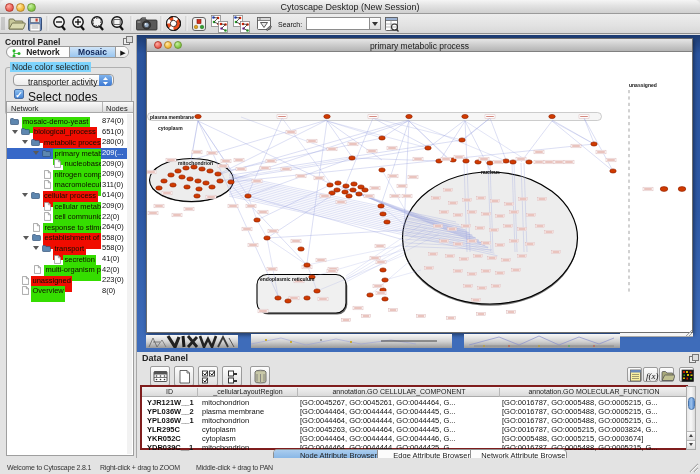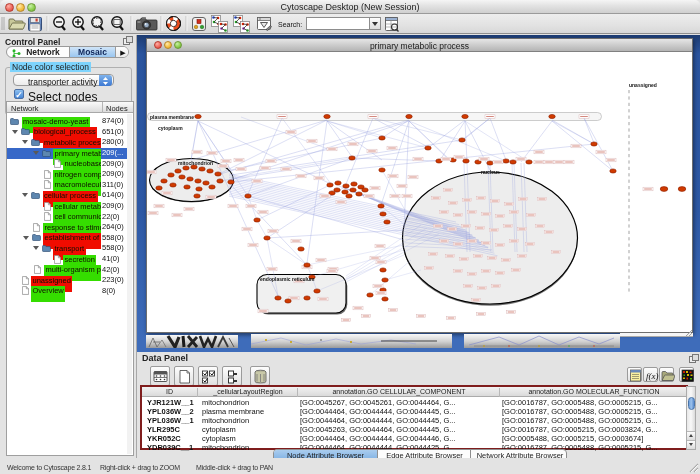--- a/index.html
+++ b/index.html
@@ -104,21 +104,21 @@
 .drow { position:absolute; left:0; width:546px; height:9px; font-size:7.5px; color:#111; }
 .drow b { position:absolute; left:5px; top:0; font-weight:bold; }
 .drow .c2 { position:absolute; left:60px; top:0; }
 .drow .c3 { position:absolute; left:158px; top:0; }
 .drow .c4 { position:absolute; left:360px; top:0; }
 #dscroll { position:absolute; left:549px; top:34px; width:10px; height:64px;
   background:linear-gradient(90deg,#e8e8e8,#f8f8f8,#dadada); border:1px solid #ababab; }
 #dtabs { position:absolute; left:136px; top:97px; width:294px; height:13px;
   background:#fcfcfc; border:1px solid #8f8f8f; border-radius:4px; overflow:hidden;
   font-size:7.5px; color:#222; }
-#dtabs div { position:absolute; top:0; height:13px; line-height:12px; text-align:center; }
+#dtabs div { position:absolute; top:0; height:13px; line-height:12px; text-align:right; }
 
 #status { position:absolute; left:0; top:458px; width:700px; height:16px;
   background:#e3e3e3; font-size:7px; color:#333; letter-spacing:-0.2px; }
 #status span { position:absolute; top:6px; }
 </style>
 </head>
 <body>
 <div id="app">
 
   <div id="titlebar">

